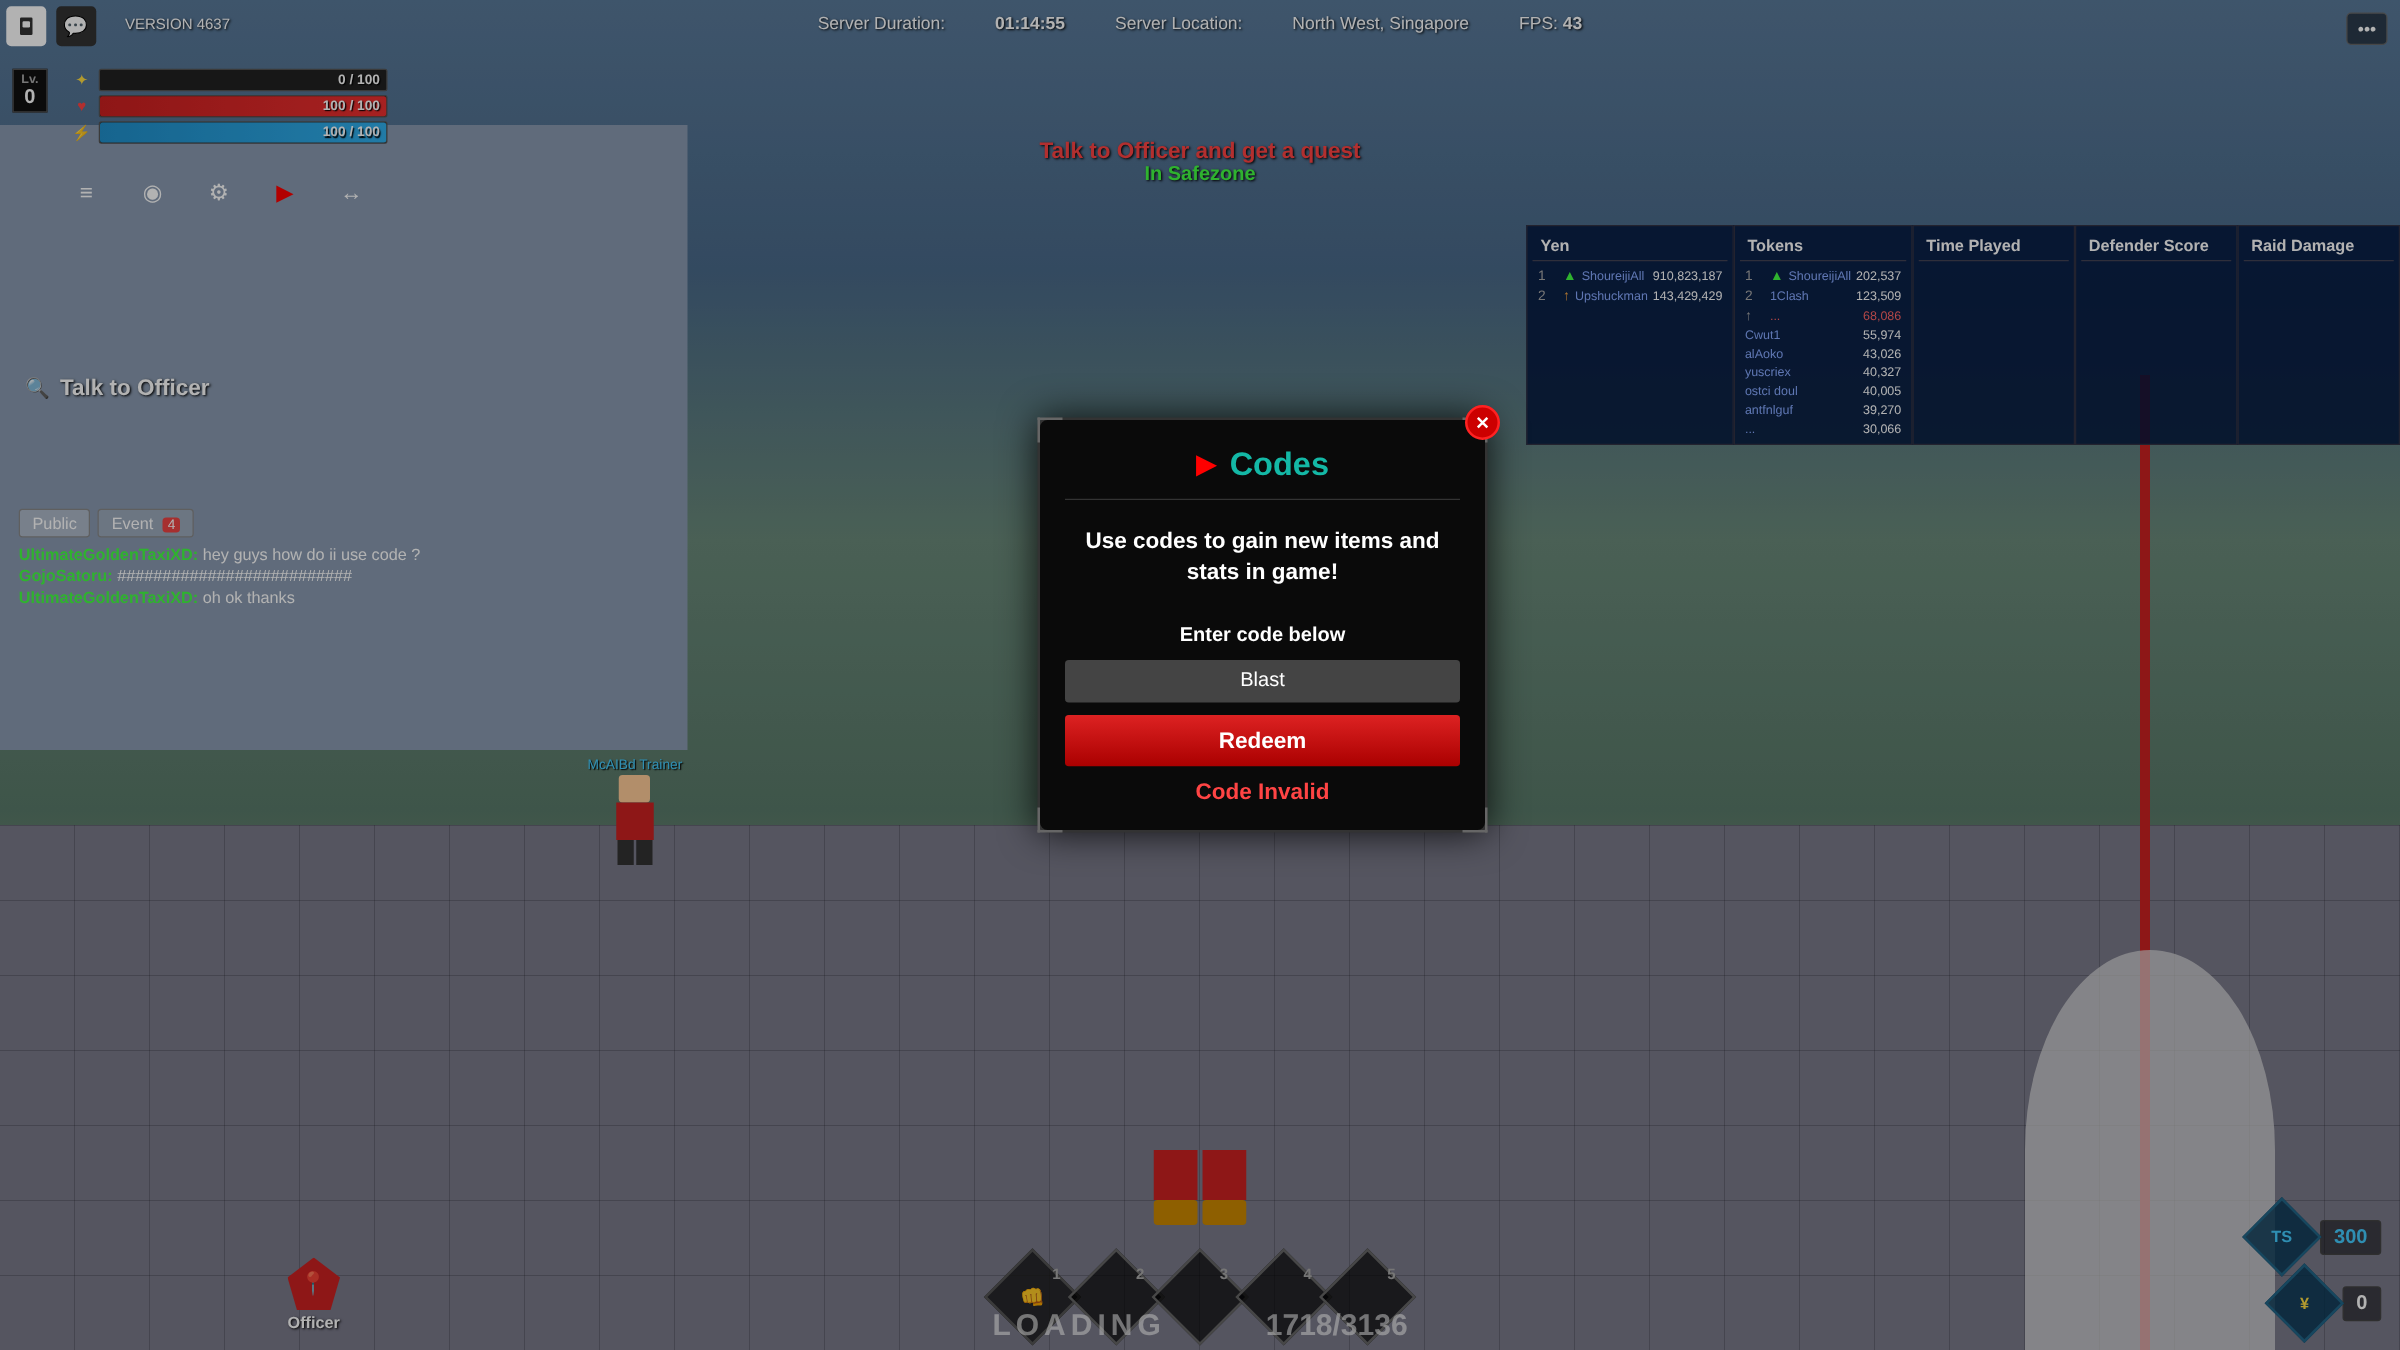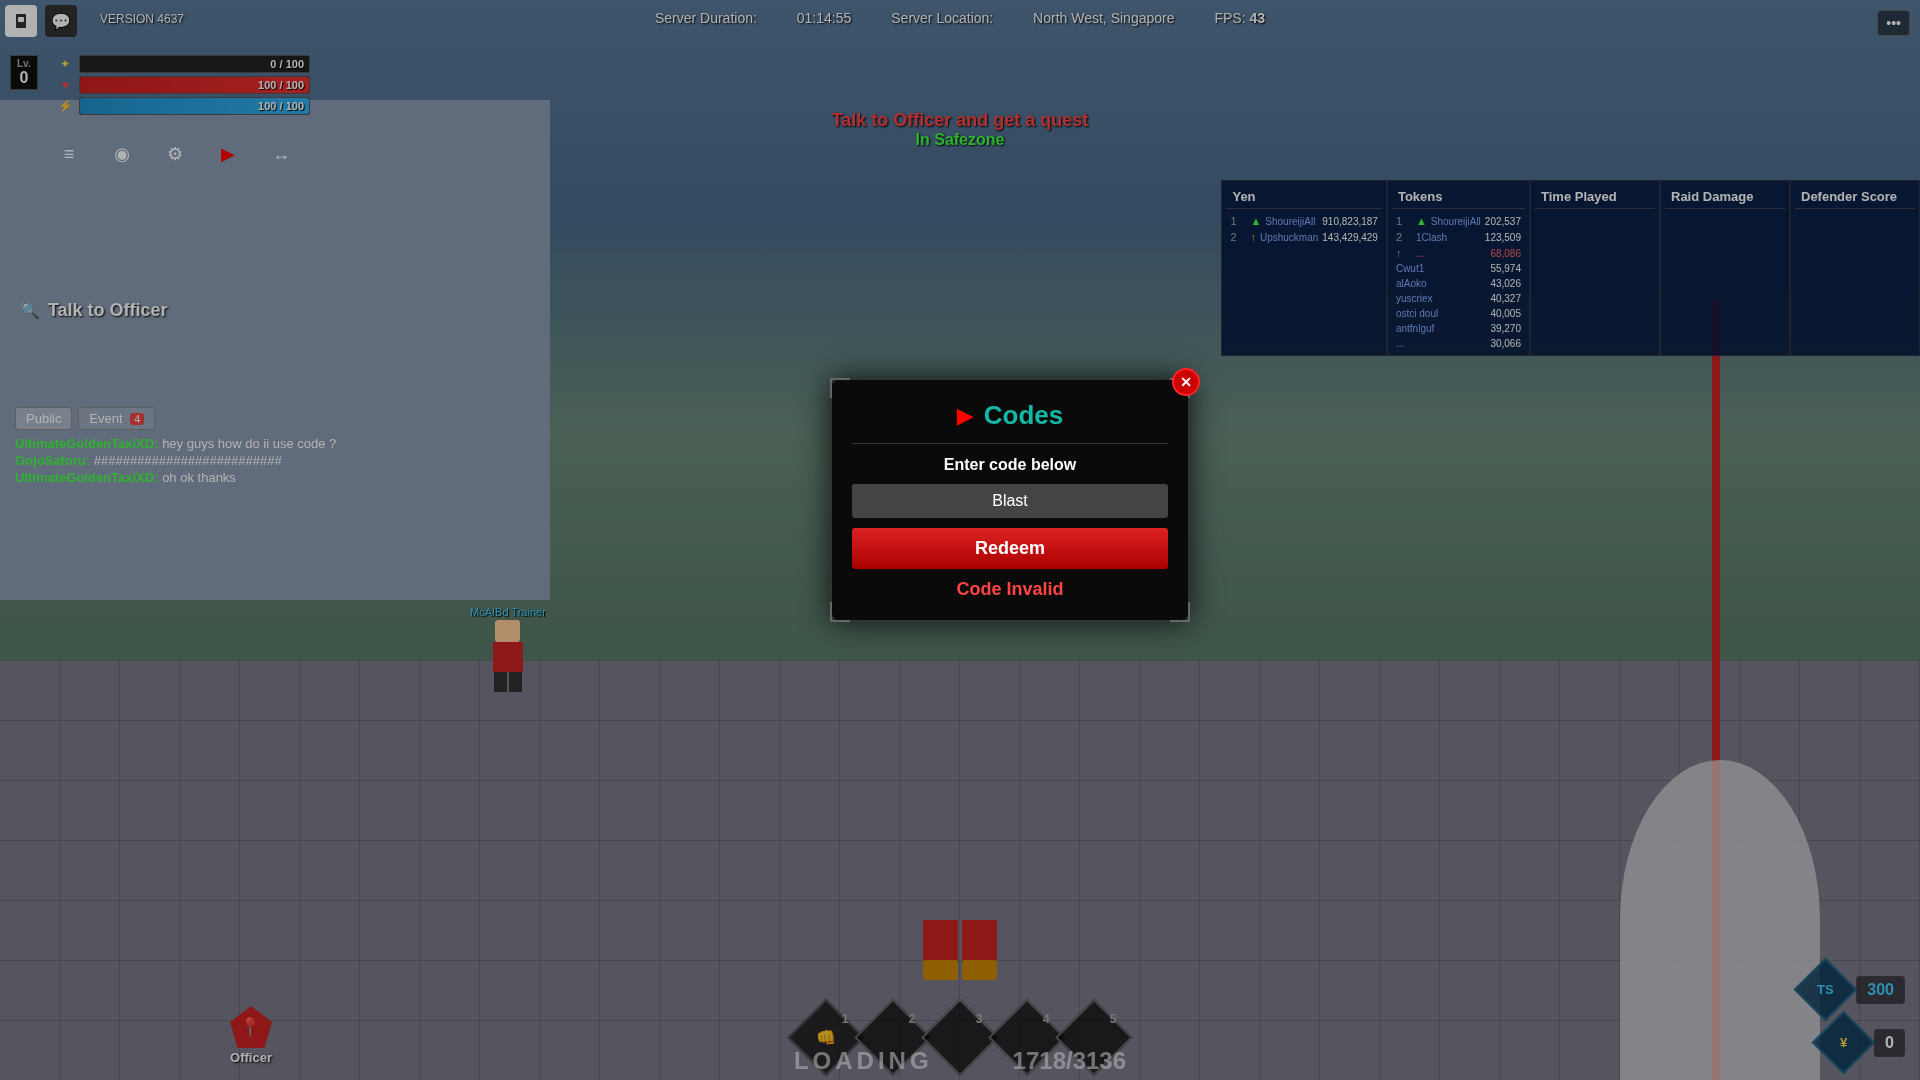--- a/index.html
+++ b/index.html
@@ -788,21 +788,21 @@
   <div class="toolbar-icon">◉</div>
   <div class="toolbar-icon">⚙</div>
   <div class="toolbar-icon" style="color:#ff0000;">▶</div>
   <div class="toolbar-icon">↔</div>
 </div>
 
 <div class="top-center">
   <div class="server-info">
     <span>
       <span>Server Duration:</span>
-      <span style="font-weight:normal;margin-left:36px;">01:14:55</span>
+      <span style="font-weight:bold;margin-left:36px;">01:14:55</span>
     </span>
     <span>
       <span>Server Location:</span>
       <span style="font-weight:normal;margin-left:36px;">North West, Singapore</span>
     </span>
     <span>
       <span>FPS:</span>
       <span style="font-weight:bold;">43</span>
     </span>
   </div>
@@ -878,25 +878,25 @@
       <span class="lb-name">...</span>
       <span class="lb-score">30,066</span>
     </div>
   </div>
 
   <div class="lb-panel lb-panel-med">
     <div class="lb-header">Time Played</div>
   </div>
 
   <div class="lb-panel lb-panel-med">
+    <div class="lb-header">Defender Score</div>
+  </div>
+
+  <div class="lb-panel lb-panel-med">
     <div class="lb-header">Raid Damage</div>
-  </div>
-
-  <div class="lb-panel lb-panel-med">
-    <div class="lb-header">Defender Score</div>
   </div>
 </div>
 
 <div class="search-box">
   <span class="search-icon">🔍</span>
   <span class="search-text">Talk to Officer</span>
 </div>
 
 <div class="character">
   <div class="character-name">McAIBd Trainer</div>
@@ -927,20 +927,21 @@
       <div class="corner corner-tl"></div>
       <div class="corner corner-tr"></div>
       <div class="corner corner-bl"></div>
       <div class="corner corner-br"></div>
     </div>
     <div class="modal-close">✕</div>
     <div class="modal-title-row">
       <span class="yt-icon">▶</span>
       <span class="modal-title">Codes</span>
     </div>
+    <div class="modal-desc">Use codes to gain new items and stats in game!</div>
     <div class="modal-label">Enter code below</div>
     <input class="code-input" type="text" value="Blast" style="">
     <button class="redeem-btn">Redeem</button>
     <div class="code-invalid">Code Invalid</div>
   </div>
 </div>
 
 <div class="chat">
   <div class="chat-tabs">
     <div class="chat-tab active">

